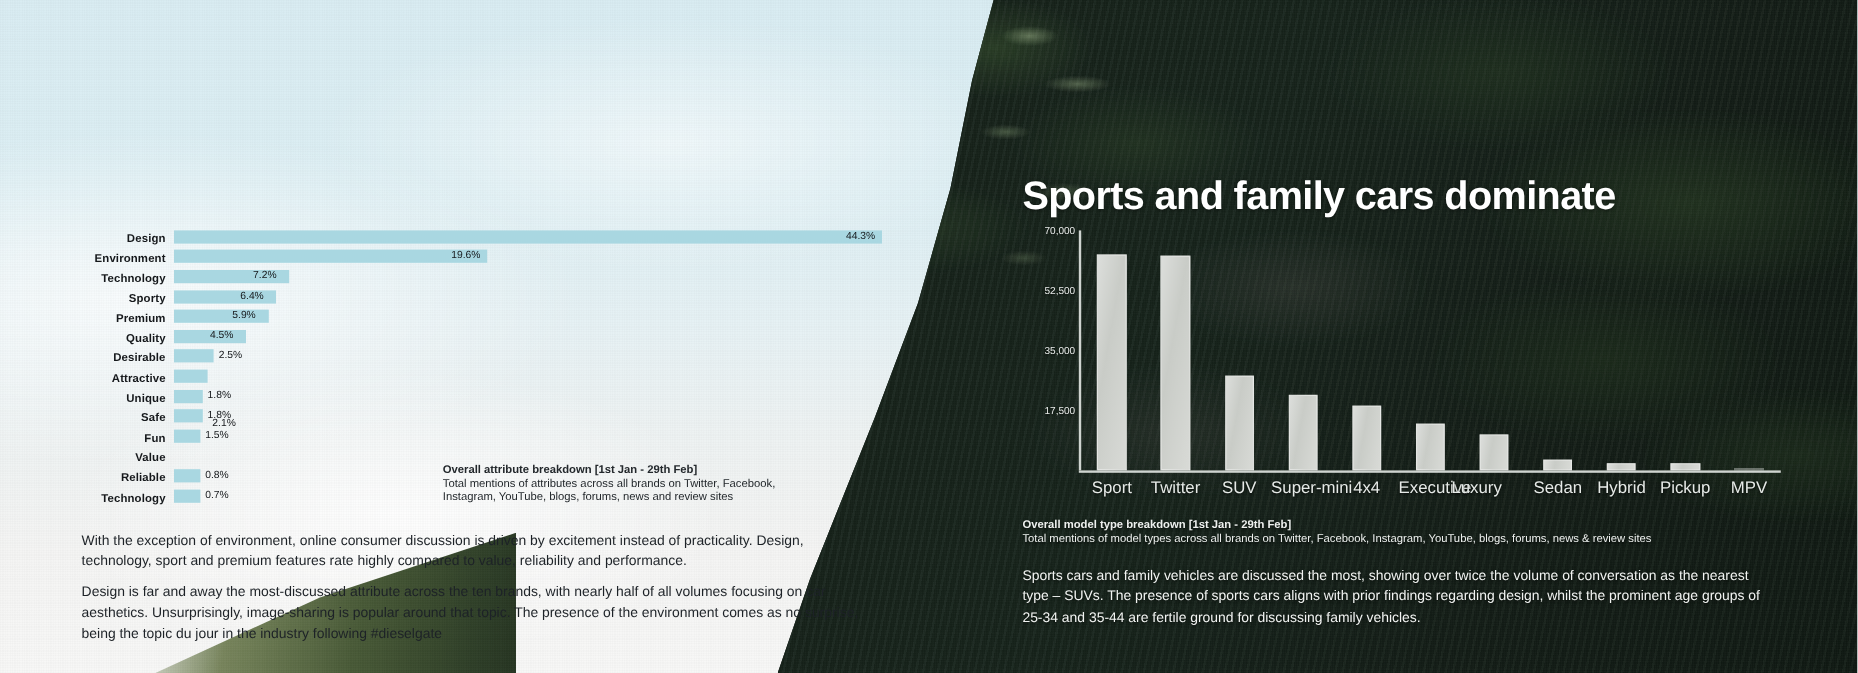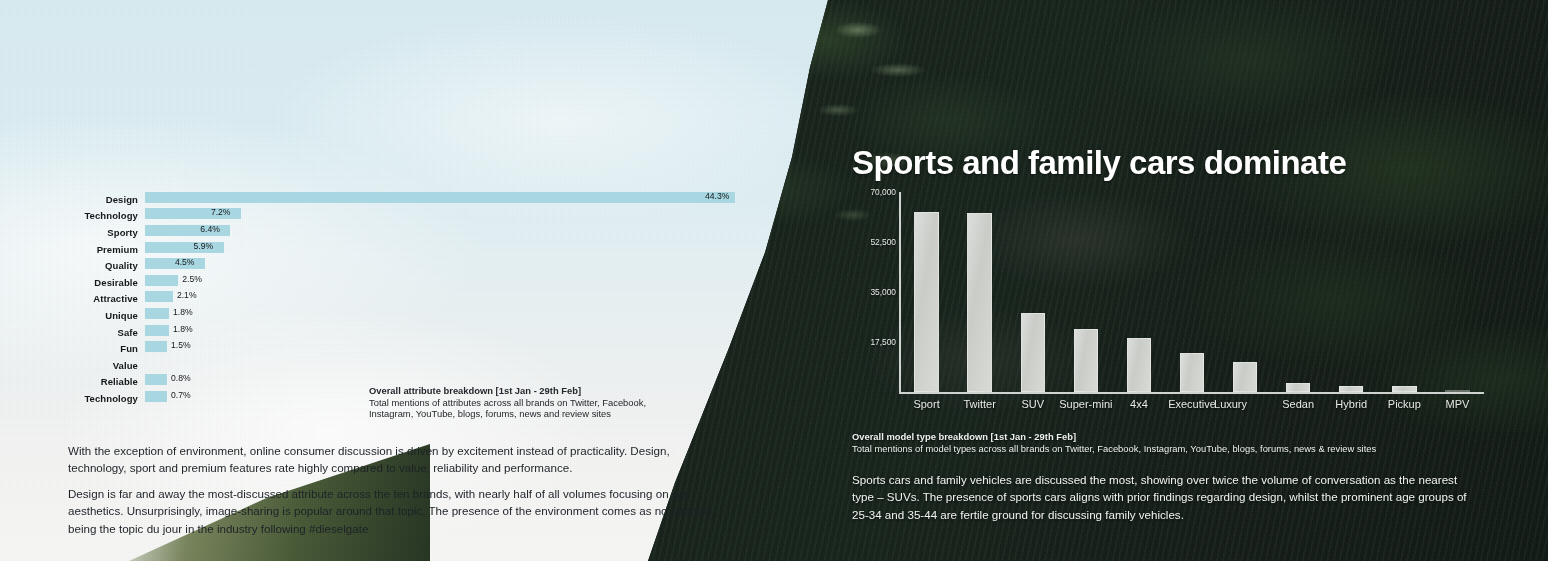--- a/index.html
+++ b/index.html
@@ -93,21 +93,21 @@
   .vaxis-labels{position:absolute;left:0;top:0;width:44px;height:200px;}
   .vtick{position:absolute;right:0;font-size:8.4px;color:#e9ecea;white-space:nowrap;
     text-shadow:0 1px 2px rgba(0,0,0,.6);}
   .vaxis-line{position:absolute;left:47px;top:0;width:1.5px;height:200px;background:#cfd4d0;}
   .vbase-line{position:absolute;left:47px;top:200px;height:1.5px;width:585px;background:#cfd4d0;}
   .vplot{position:absolute;left:48px;top:0;width:584px;height:200px;}
   .vcol{position:absolute;bottom:0;display:flex;flex-direction:column;justify-content:flex-end;height:200px;}
   .vbar{width:100%;background:linear-gradient(100deg,#dcdedb 0%,#c9ccc7 40%,#d8dad6 100%);
     border:0.5px solid rgba(255,255,255,.35);box-sizing:border-box;}
   .vxlabels{position:absolute;left:48px;top:206px;width:584px;height:18px;}
-  .vxlab{position:absolute;top:0;font-size:11px;color:#e6eae7;text-align:center;
+  .vxlab{position:absolute;top:0;font-size:14px;color:#e6eae7;text-align:center;
     text-shadow:0 1px 2px rgba(0,0,0,.7);white-space:nowrap;}
 
   .right-caption{position:absolute;left:4px;top:431px;width:640px;
     font-size:9.4px;color:#eef1ef;line-height:12px;text-shadow:0 1px 2px rgba(0,0,0,.6);}
   .right-caption .cap-strong{font-weight:bold;}
   .right-para{position:absolute;left:4px;top:471px;width:628px;
     font-size:11.6px;color:#f2f4f2;line-height:17.4px;text-shadow:0 1px 3px rgba(0,0,0,.6);}
 </style>
 </head>
 <body>
@@ -127,20 +127,27 @@
 
     <div class="hbars">
         <div class="hrow">
           <div class="hrow-label">Design</div>
           <div class="hrow-track">
             <div class="hbar" style="width: 590px; background: rgb(169, 215, 225);"></div>
             <div class="hval" style="left: 560px;">44.3%</div>
           </div>
         </div>
         <div class="hrow">
+          <div class="hrow-label">Environment</div>
+          <div class="hrow-track">
+            <div class="hbar" style="width: 261.038px; background: rgb(169, 215, 225);"></div>
+            <div class="hval" style="left: 231.038px;">19.6%</div>
+          </div>
+        </div>
+        <div class="hrow">
           <div class="hrow-label">Technology</div>
           <div class="hrow-track">
             <div class="hbar" style="width: 95.8916px; background: rgb(169, 215, 225);"></div>
             <div class="hval" style="left: 65.8916px;">7.2%</div>
           </div>
         </div>
         <div class="hrow">
           <div class="hrow-label">Sporty</div>
           <div class="hrow-track">
             <div class="hbar" style="width: 85.237px; background: rgb(169, 215, 225);"></div>
@@ -165,21 +172,21 @@
           <div class="hrow-label">Desirable</div>
           <div class="hrow-track">
             <div class="hbar" style="width: 33.2957px; background: rgb(169, 215, 225);"></div>
             <div class="hval" style="left: 37.2957px;">2.5%</div>
           </div>
         </div>
         <div class="hrow">
           <div class="hrow-label">Attractive</div>
           <div class="hrow-track">
             <div class="hbar" style="width: 27.9684px; background: rgb(169, 215, 225);"></div>
-            <div class="hval" style="left: 31.9684px;">2.1%</div>
+            <div class="hval" style="left: 31.9684px; margin-top: 40px;">2.1%</div>
           </div>
         </div>
         <div class="hrow">
           <div class="hrow-label">Unique</div>
           <div class="hrow-track">
             <div class="hbar" style="width: 23.9729px; background: rgb(169, 215, 225);"></div>
             <div class="hval" style="left: 27.9729px;">1.8%</div>
           </div>
         </div>
         <div class="hrow">

